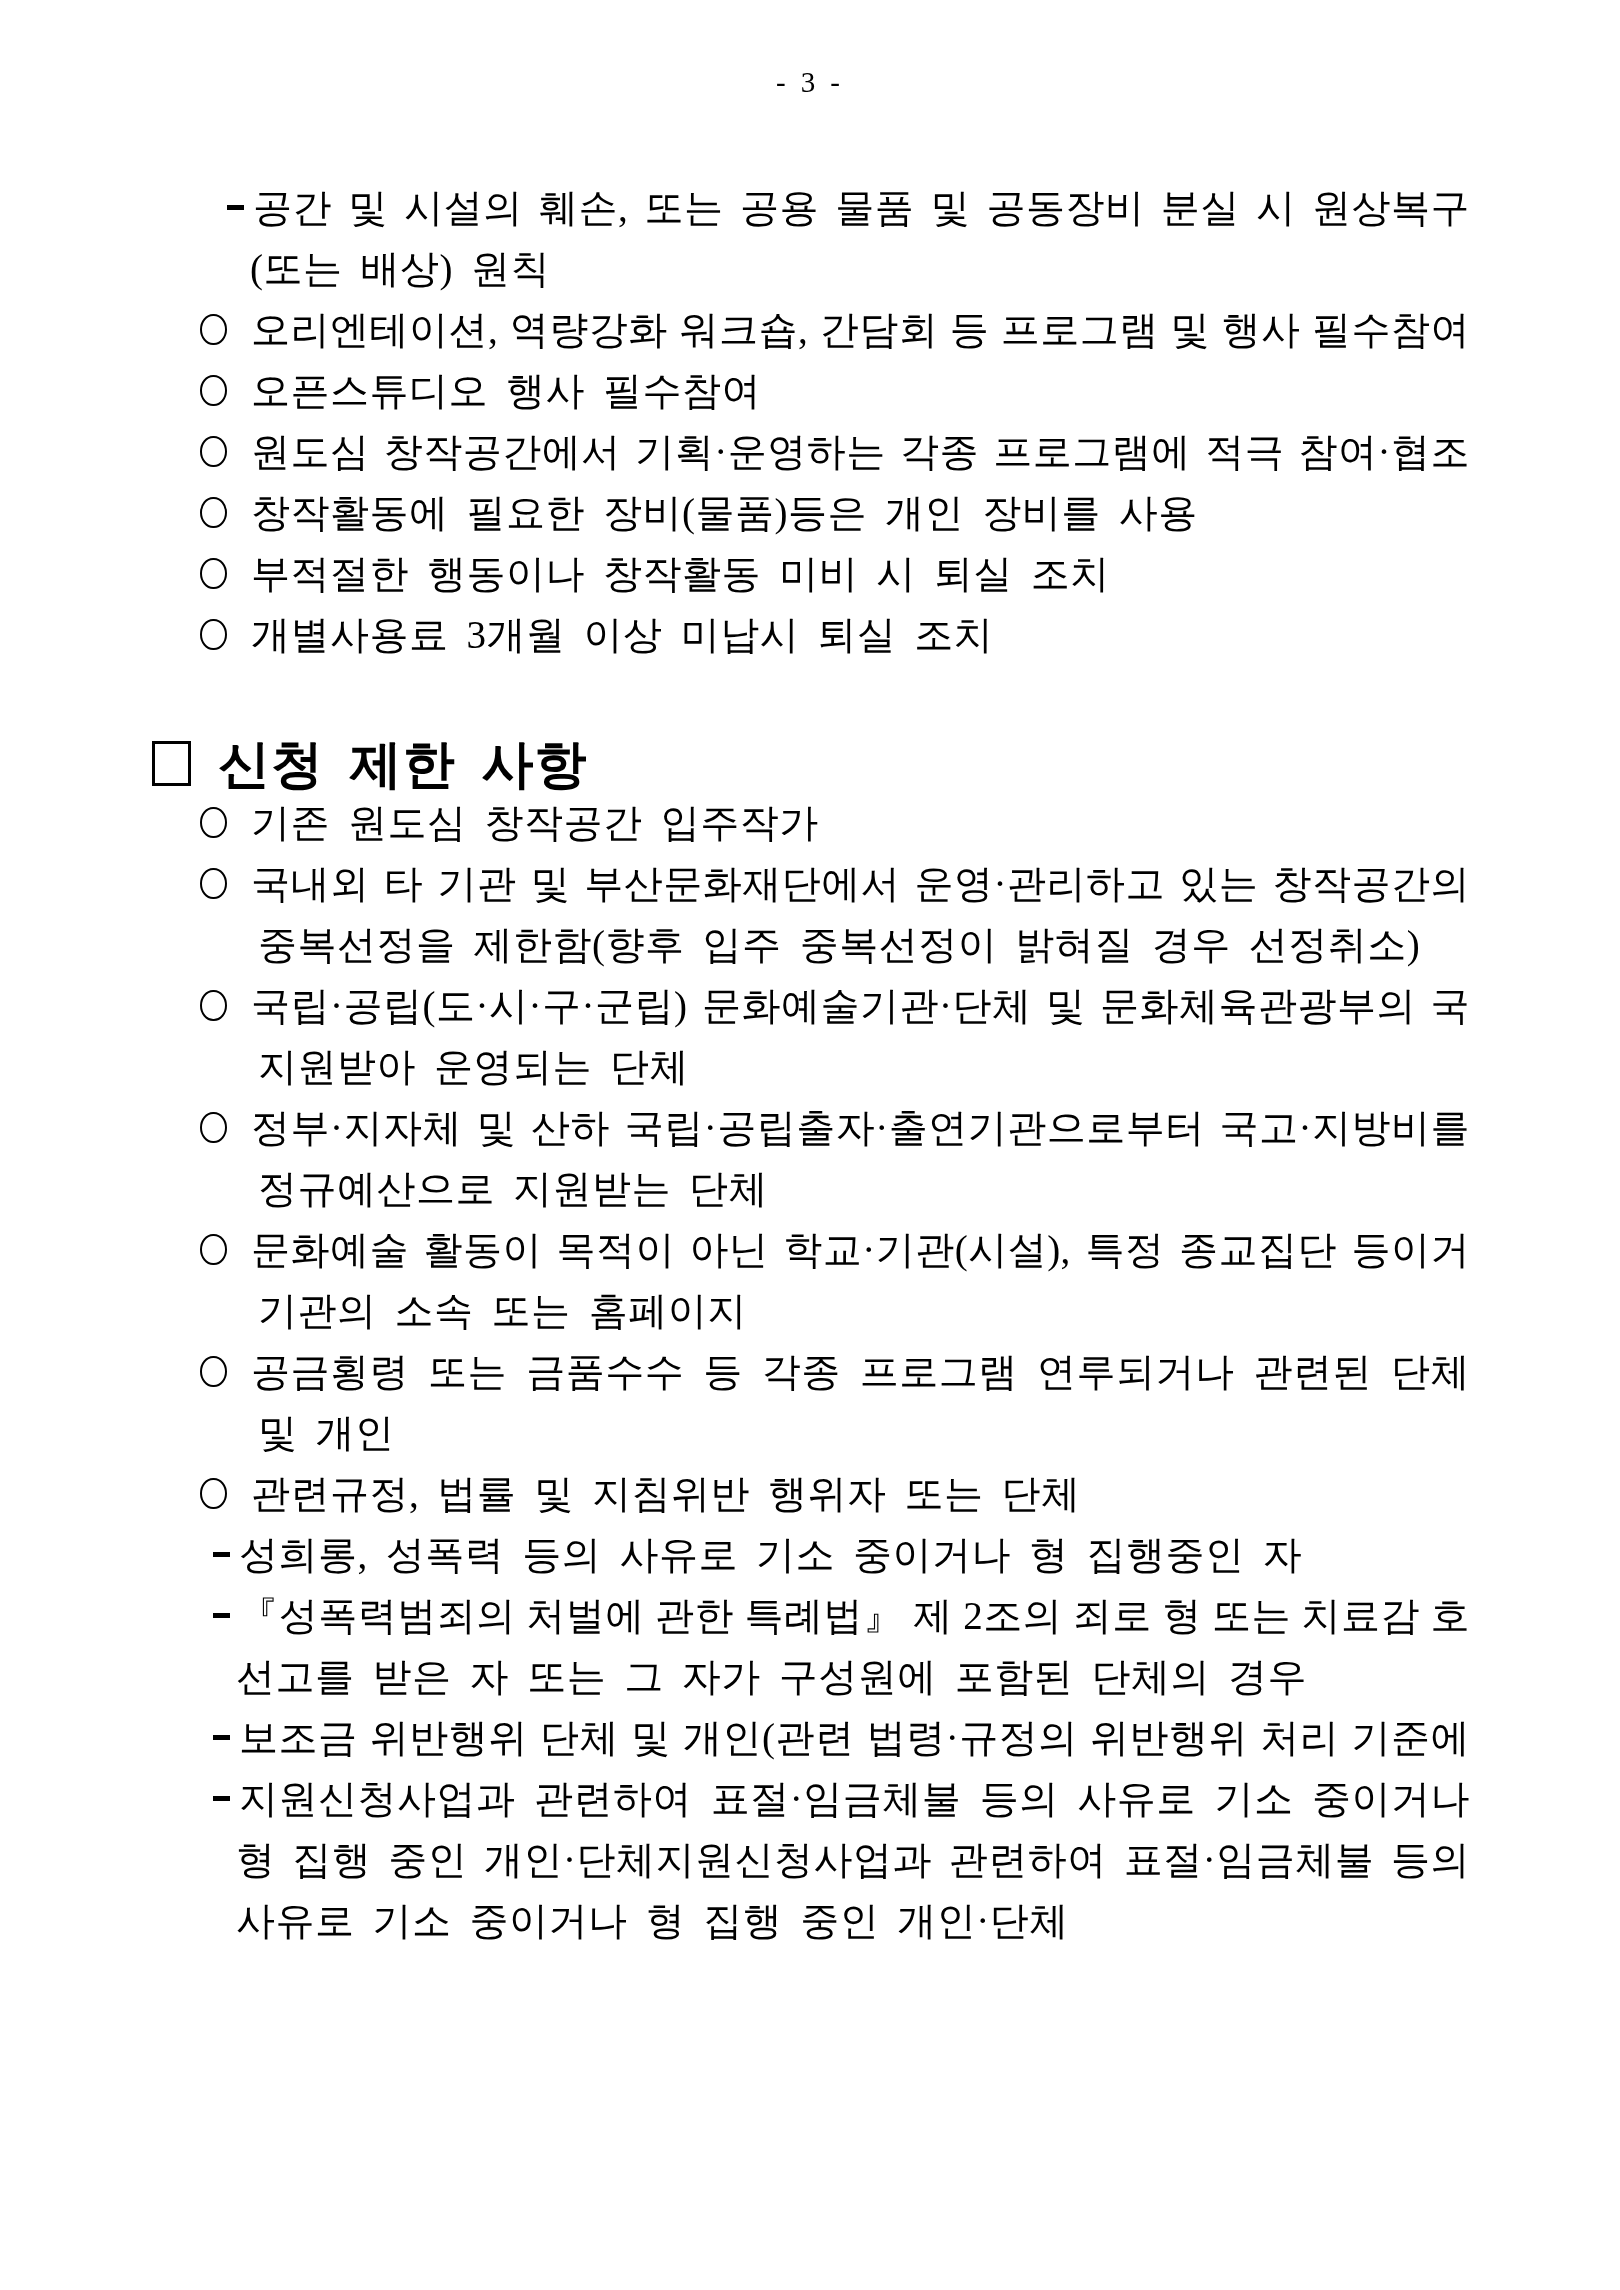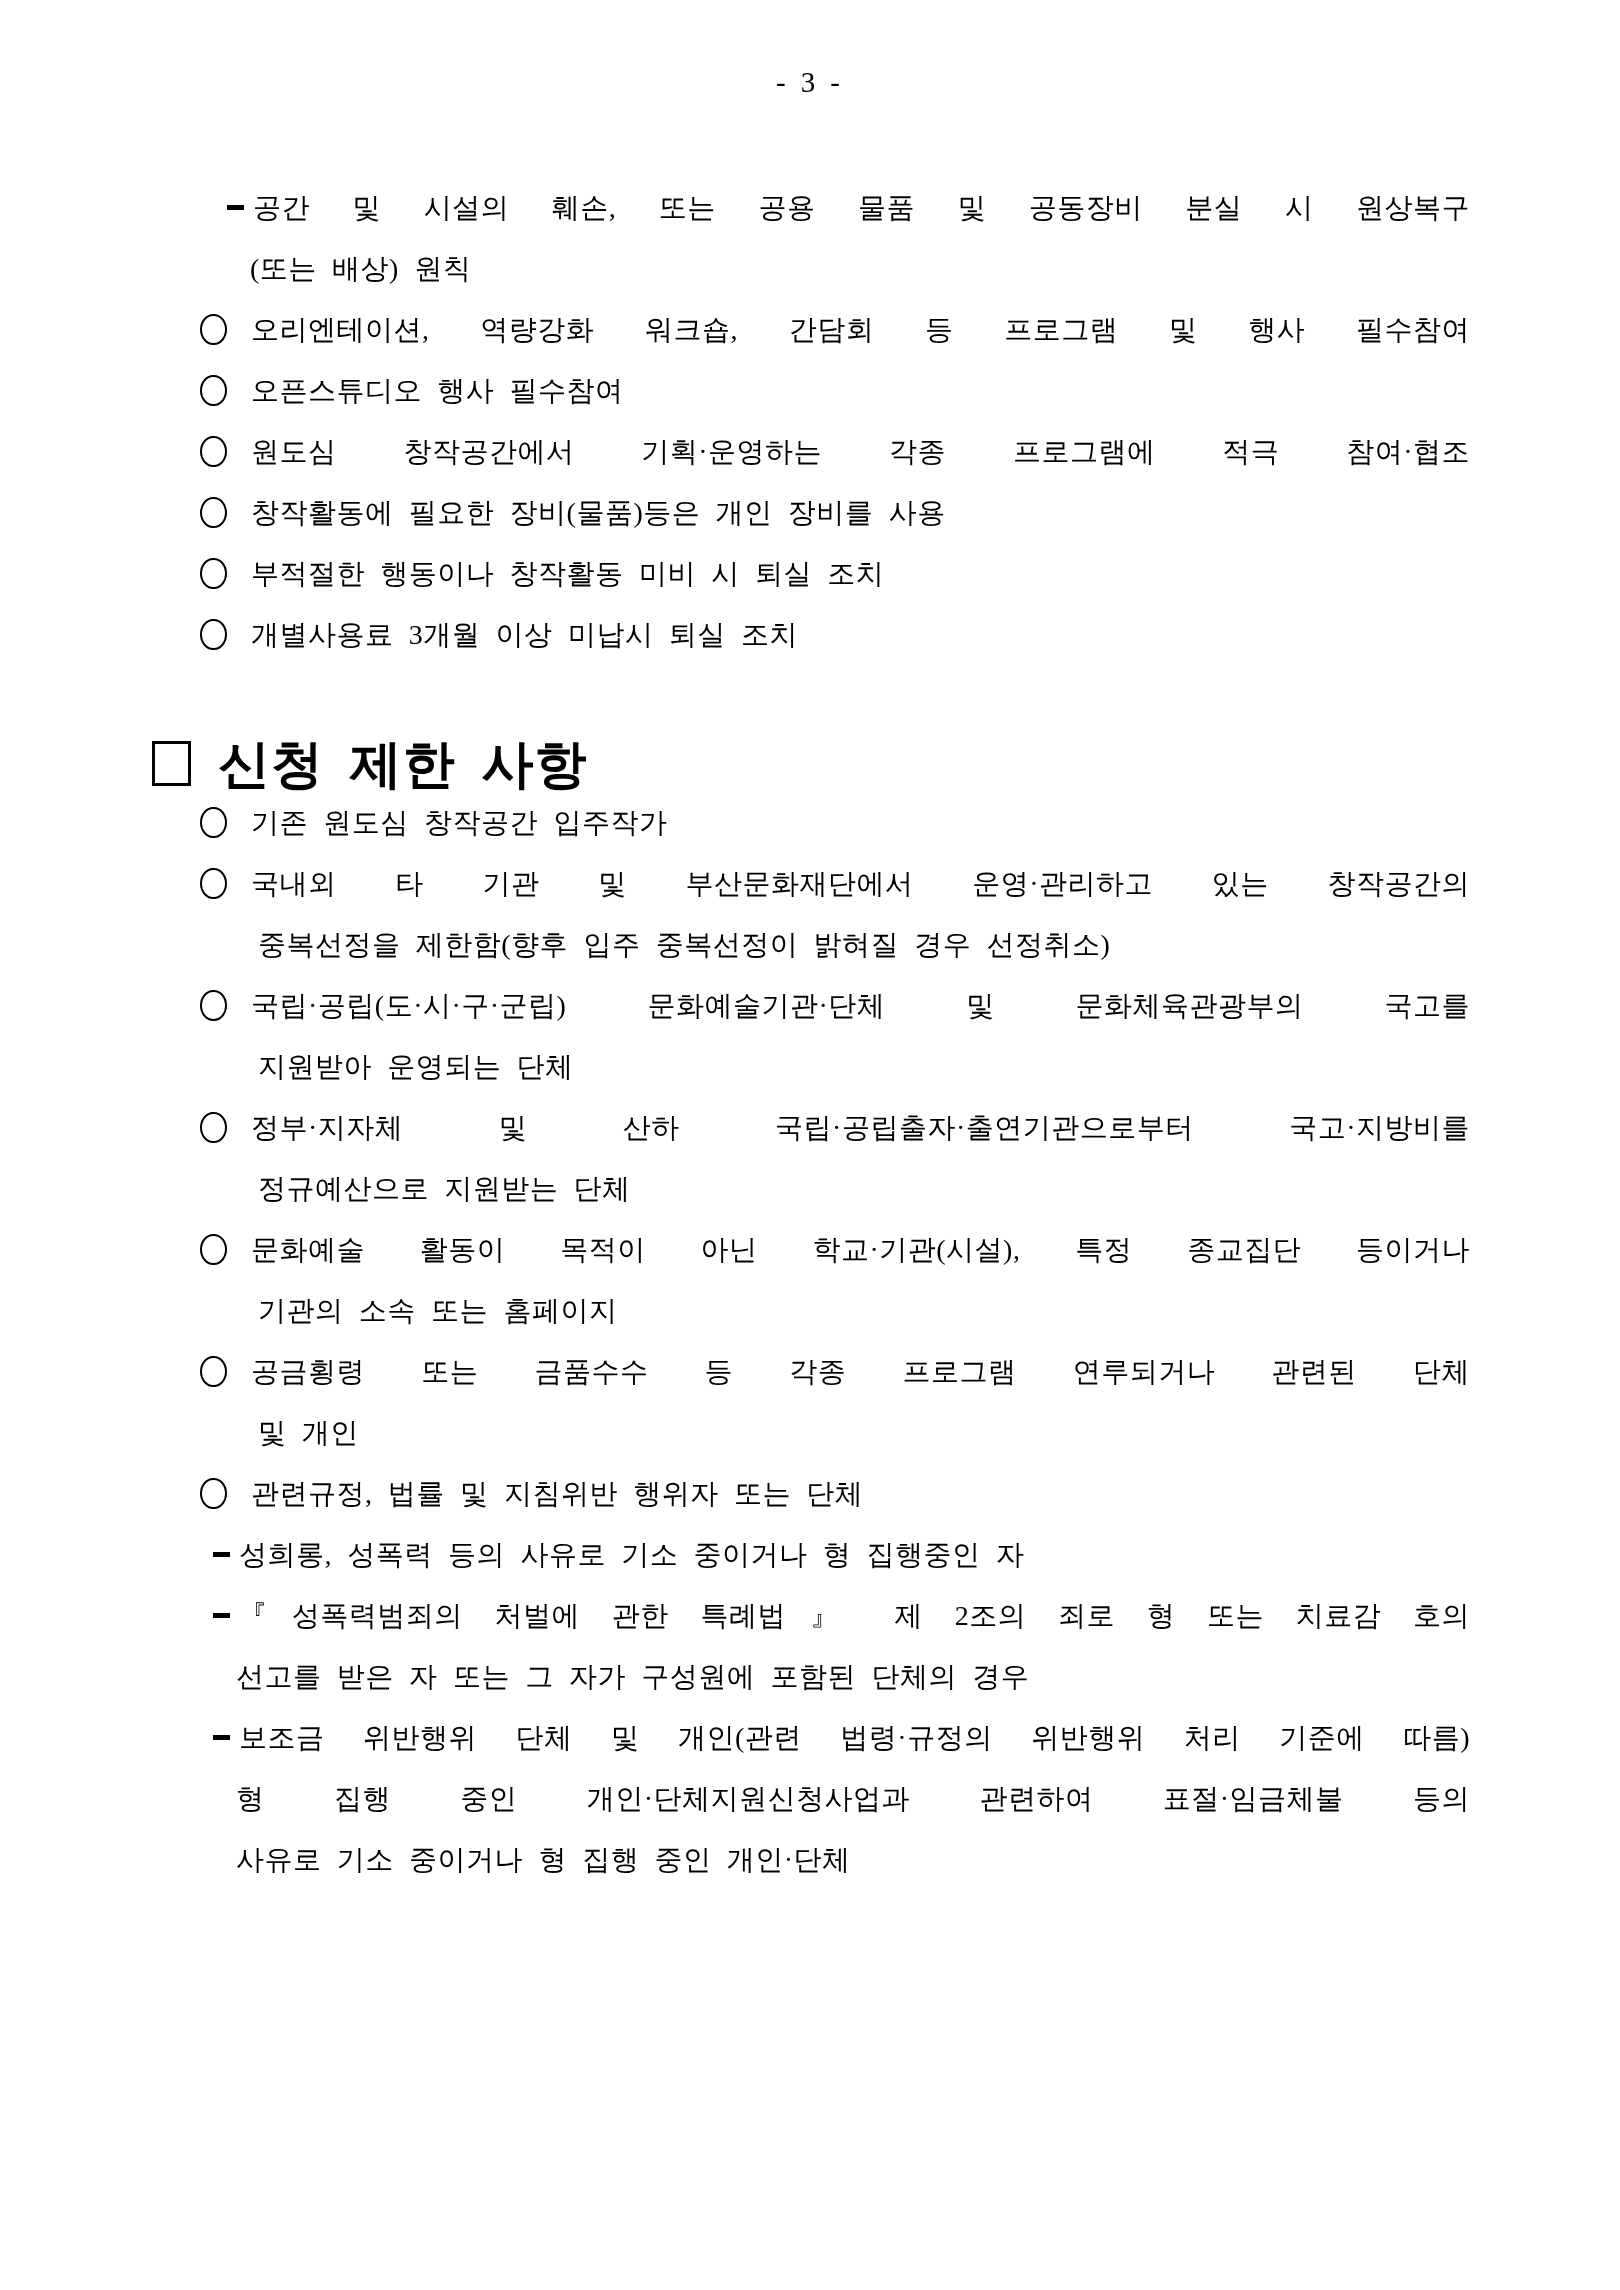--- a/index.html
+++ b/index.html
@@ -20,21 +20,21 @@
   #doc-content {
     position: absolute;
     top: 0; left: 0;
     width: 1620px;
     padding-top: 177px;
     box-sizing: border-box;
   }
   .line {
     position: relative;
     height: 61px;
-    font-size: 28px;
+    font-size: 39px;
   }
   .line .text {
     display: block;
     line-height: 61px;
     white-space: nowrap;
     word-spacing: 7.8px;
     letter-spacing: 0.5px;
   }
   .line .text.fill {
     white-space: normal;
@@ -184,20 +184,24 @@
         <span class="text fill" style="margin-left: 239px; width: 1231px;">『성폭력범죄의 처벌에 관한 특례법』 제 2조의 죄로 형 또는 치료감 호의</span>
       </div>
       <div class="line">
         <span class="text" style="margin-left: 236px;">선고를 받은 자 또는 그 자가 구성원에 포함된 단체의 경우</span>
       </div>
       <div class="line">
         <span class="marker-dash" style="left: 213px;"></span>
         <span class="text fill" style="margin-left: 239px; width: 1231px;">보조금 위반행위 단체 및 개인(관련 법령·규정의 위반행위 처리 기준에 따름)</span>
       </div>
       <div class="line">
+        <span class="marker-dash" style="left: 213px;"></span>
+        <span class="text fill" style="margin-left: 239px; width: 1231px;">지원신청사업과 관련하여 표절·임금체불 등의 사유로 기소 중이거나</span>
+      </div>
+      <div class="line">
         <span class="text fill" style="margin-left: 236px; width: 1234px;">형 집행 중인 개인·단체지원신청사업과 관련하여 표절·임금체불 등의</span>
       </div>
       <div class="line">
         <span class="text" style="margin-left: 236px;">사유로 기소 중이거나 형 집행 중인 개인·단체</span>
       </div>
     </div>
   <div class="page-number">- 3 -</div>
 </div>
 
 

